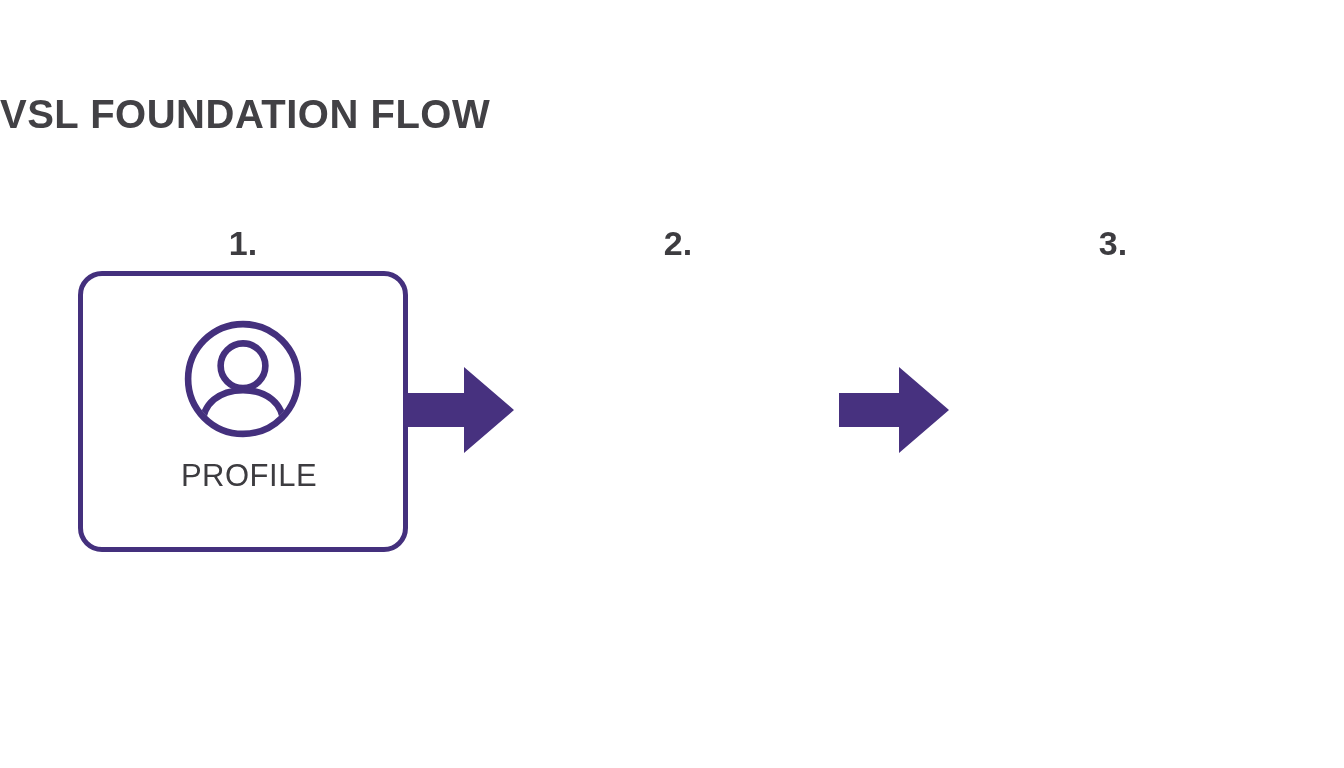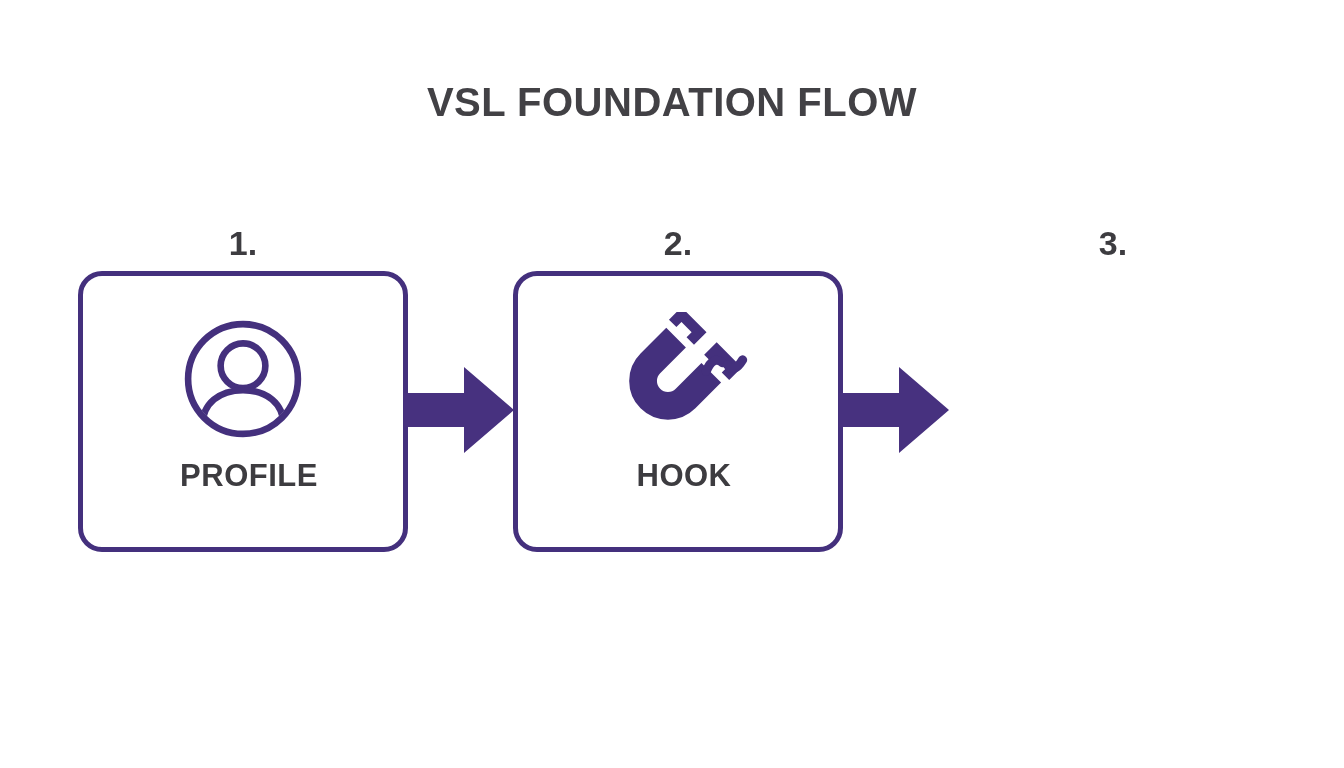--- a/index.html
+++ b/index.html
@@ -10,24 +10,23 @@
   }
   .canvas {
     position: relative;
     width: 1344px;
     height: 768px;
     background: #ffffff;
     overflow: hidden;
   }
   .title {
     position: absolute;
-    top: 80px;
+    top: 92px;
     left: 0;
     width: 1344px;
-    text-align: center;
     font-size: 40px;
     font-weight: 800;
     letter-spacing: 0.5px;
     color: #424145;
   }
   .step {
     position: absolute;
     top: 226px;
     width: 330px;
     display: flex;
@@ -58,21 +57,21 @@
   }
   .icon-wrap {
     height: 134px;
     display: flex;
     align-items: center;
     justify-content: center;
   }
   .step-label {
     margin-top: 12px;
     font-size: 31px;
-    font-weight: 700;
+    font-weight: 400;
     letter-spacing: 0.5px;
     color: #3d3c40;
     margin-left: 12px;
   }
   .arrow {
     position: absolute;
     top: 365px;
     width: 110px;
     height: 90px;
   }
@@ -109,34 +108,20 @@
   </div>
 
   <div class="arrow a1">
     <svg width="110" height="90" viewBox="0 0 110 90">
       <polygon points="0,28 60,28 60,2 110,45 60,88 60,62 0,62" fill="#47317f"></polygon>
     </svg>
   </div>
 
   <div class="step s2">
     <div class="step-number">2.</div>
-    <div class="step-box">
-      <div class="icon-wrap">
-        <svg width="140" height="134" viewBox="0 0 145 140" fill="none">
-          <g transform="rotate(45 62 72)">
-            <path d="M 36 34 L 36 72 A 26 26 0 0 0 88 72 L 88 34" stroke="#44307d" stroke-width="29" fill="none"></path>
-            <path d="M 23 26 L 23 13 L 49 13 L 49 26" stroke="#44307d" stroke-width="11" fill="none"></path>
-            <path d="M 75 26 L 75 13 L 101 13 L 101 26" stroke="#44307d" stroke-width="11" fill="none"></path>
-          </g>
-          <path d="M 102 62 q 7 -17 17 -9" stroke="#44307d" stroke-width="9.5" stroke-linecap="round" fill="none"></path>
-          <path d="M 124 55 q 7 10 16 -5" stroke="#44307d" stroke-width="9.5" stroke-linecap="round" fill="none"></path>
-        </svg>
-      </div>
-      <div class="step-label">HOOK</div>
-    </div>
   </div>
 
   <div class="arrow a2">
     <svg width="110" height="90" viewBox="0 0 110 90">
       <polygon points="0,28 60,28 60,2 110,45 60,88 60,62 0,62" fill="#47317f"></polygon>
     </svg>
   </div>
 
   <div class="step s3">
     <div class="step-number">3.</div>

